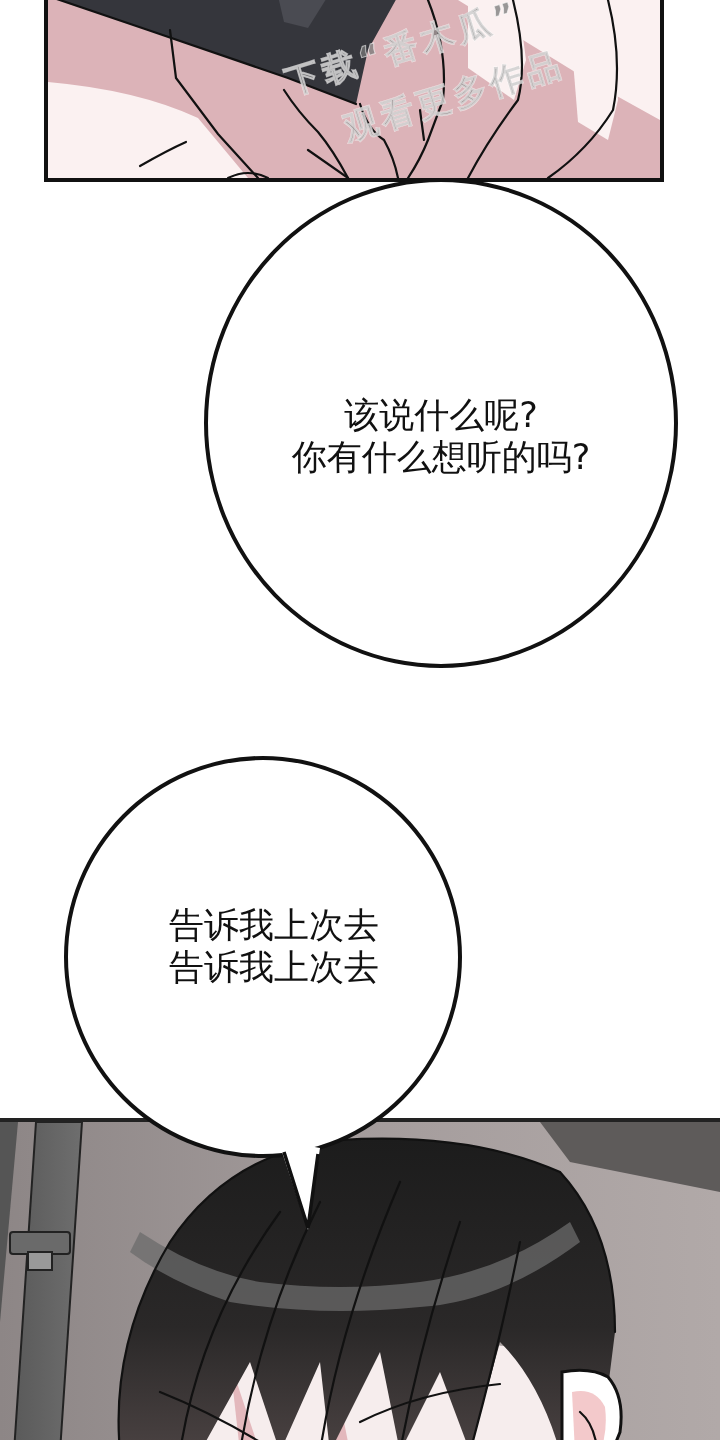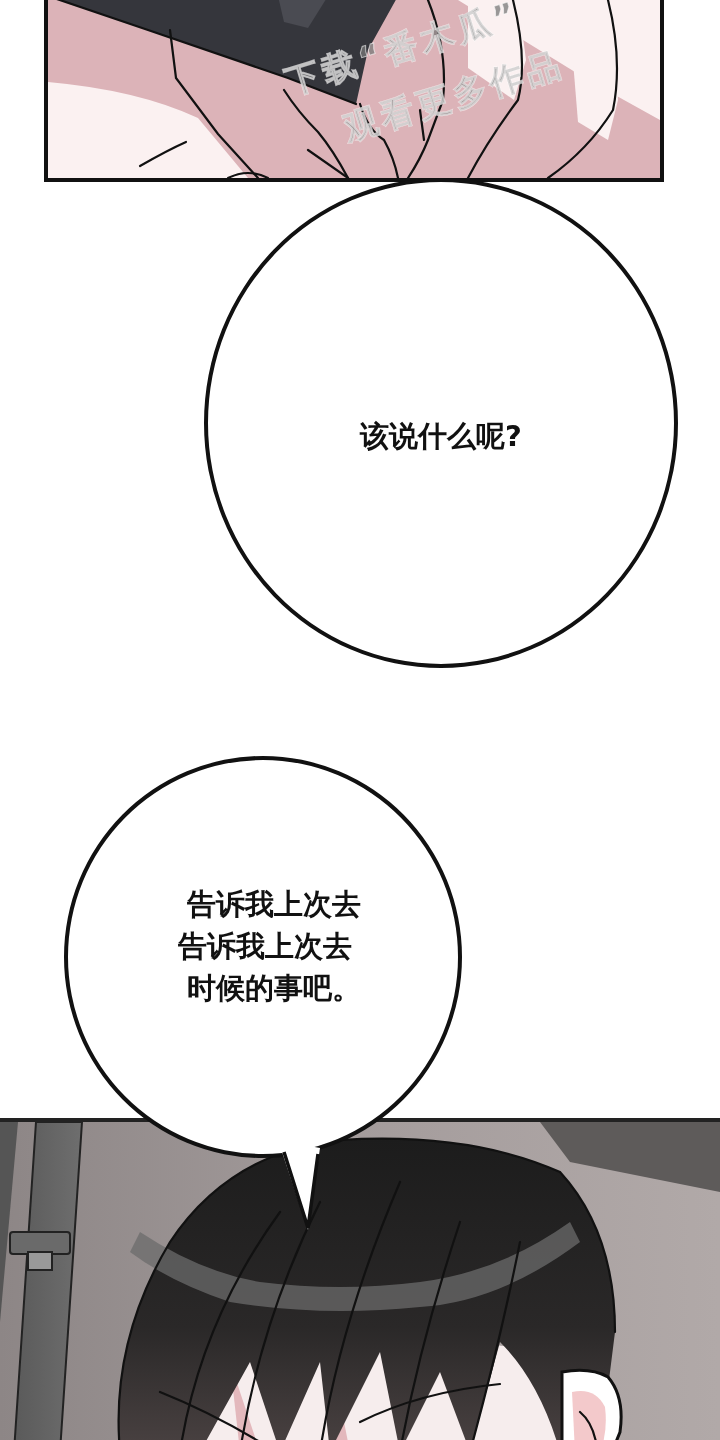--- a/index.html
+++ b/index.html
@@ -23,24 +23,24 @@
   .wm1 { left: 232px; top: 62px; }
   .wm2 { left: 290px; top: 108px; }
   .bubble {
     position: absolute; background: #fff; border: 4px solid #111; border-radius: 50%;
     display: flex; align-items: center; justify-content: center; text-align: center;
     box-sizing: border-box; z-index: 3;
   }
   .bubble-1 { left: 204px; top: 178px; width: 474px; height: 490px; }
   .bubble-2 { left: 64px; top: 756px; width: 398px; height: 402px; }
   .bubble-text {
-    font-size: 29px; line-height: 42px; color: #111; font-weight: 700;
+    font-size: 35px; line-height: 42px; color: #111; font-weight: 400;
   }
   .bubble-1 .bubble-text { margin-top: 26px; }
-  .bubble-2 .bubble-text { margin-top: -22px; margin-left: 4px; text-align: center; }
+  .bubble-2 .bubble-text { margin-top: -22px; margin-left: 4px; text-align: right; }
   .bubble-2 .line-1, .bubble-2 .line-3 { padding-left: 18px; }
   .line { display: block; white-space: nowrap; }
   .tail { position: absolute; z-index: 4; }
   .panel-bottom {
     position: absolute; left: 0; top: 1118px; width: 720px; height: 330px;
     border-top: 4px solid #222; background: #6e6a6a; overflow: hidden;
   }
 </style>
 </head>
 <body>
@@ -70,20 +70,21 @@
       <path d="M180 178 Q200 168 220 178"></path>
     </g>
   </svg>
   <div class="watermark wm1">下载“番木瓜”</div>
   <div class="watermark wm2">观看更多作品</div>
 </div>
 
 <div class="bubble bubble-1">
   <div class="bubble-text">
     <span class="line">该说什么呢?</span>
+    <span class="line">你有什么想听的吗?</span>
   </div>
 </div>
 
 <div class="panel-bottom">
   <svg width="720" height="330" viewBox="0 0 720 330">
     <defs>
       <linearGradient id="bg" x1="0" y1="0" x2="1" y2="0">
         <stop offset="0" stop-color="#8d8686"></stop>
         <stop offset="0.5" stop-color="#a49c9c"></stop>
         <stop offset="1" stop-color="#b1a9a8"></stop>
@@ -129,19 +130,18 @@
       <path d="M360 300 Q420 270 500 262"></path>
       <path d="M580 290 Q592 300 596 320"></path>
     </g>
   </svg>
 </div>
 
 <div class="bubble bubble-2">
   <div class="bubble-text">
     <span class="line line-1">告诉我上次去</span>
     <span class="line line-2">告诉我上次去</span>
-    <span class="line line-3">时候的事吧。</span>
   </div>
 </div>
 <svg class="tail" style="left:270px; top:1140px;" width="60" height="90" viewBox="0 0 60 90">
   <path d="M8 0 L38 90 L50 8 Z" fill="#ffffff"></path>
   <path d="M14 12 L38 88 L48 14" fill="none" stroke="#111" stroke-width="3.5" stroke-linejoin="miter"></path>
 </svg>
 
 </body></html>

